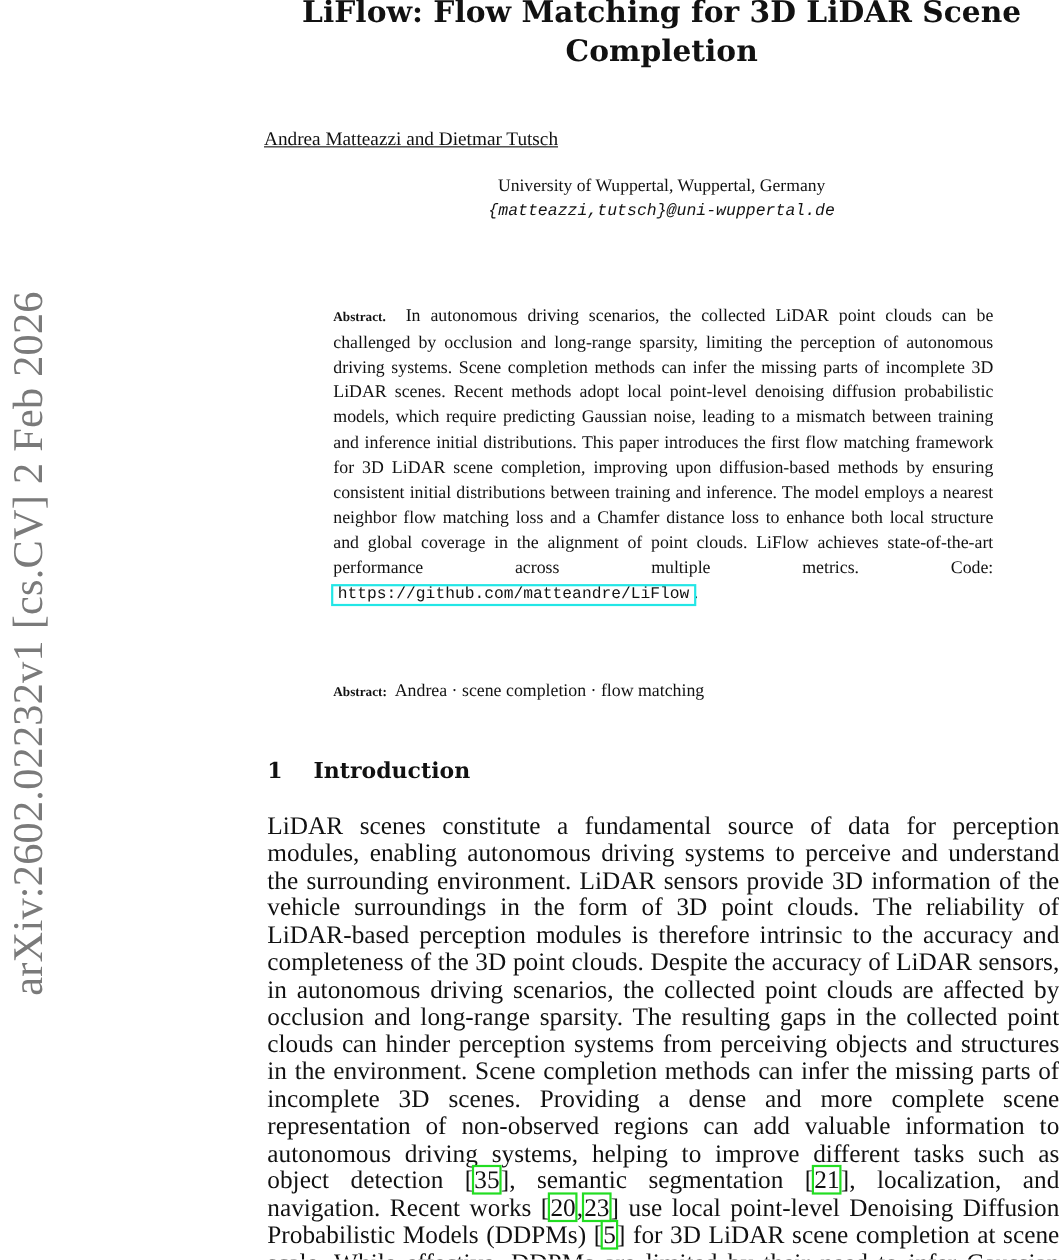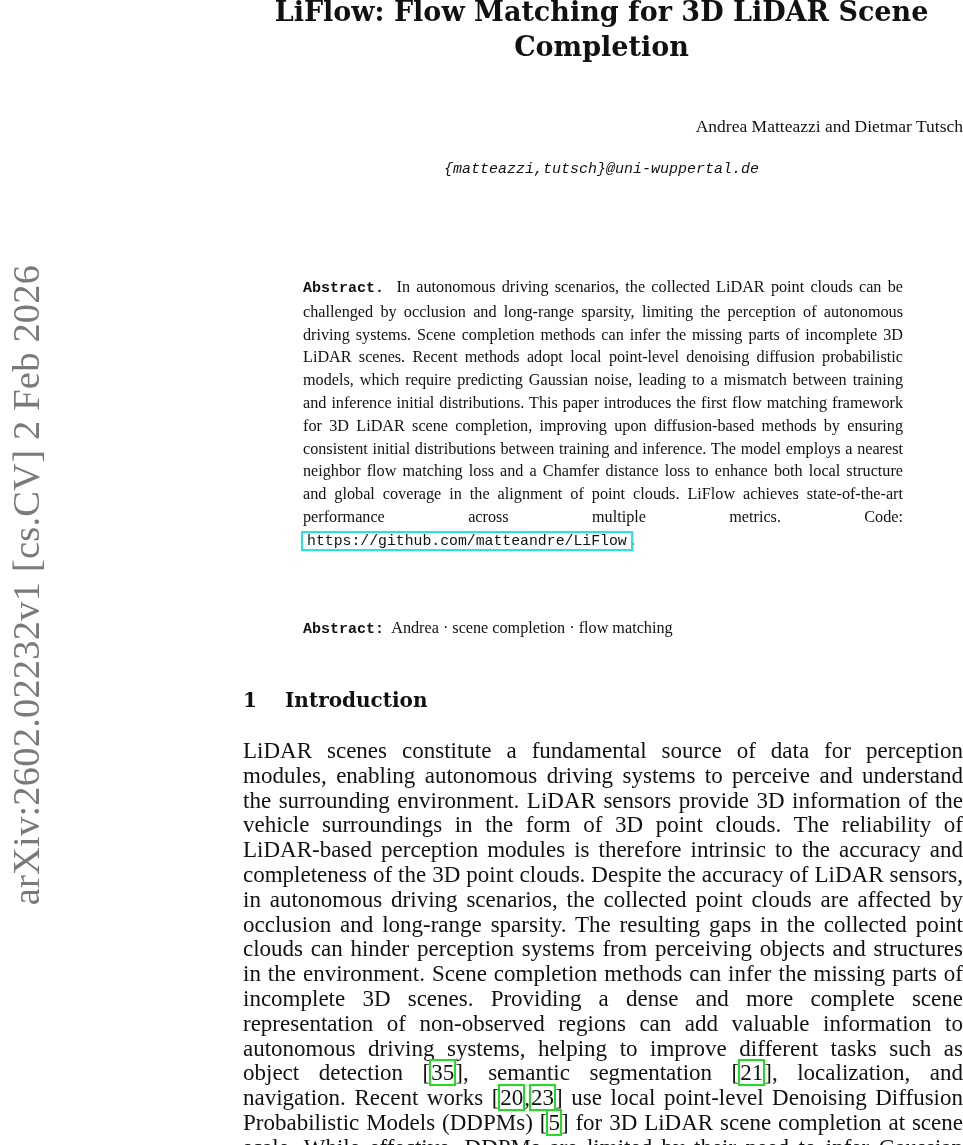--- a/index.html
+++ b/index.html
@@ -44,22 +44,23 @@
       font-weight: bold;
       font-size: 27px;
       line-height: 35px;
       color: #111;
     }
     .authors {
       position: absolute;
       left: 240px;
       top: 116px;
       width: 723px;
-      text-align: right;
+      text-align: left;
       font-size: 17.5px;
+      text-decoration: underline;
     }
     .affiliation {
       position: absolute;
       left: 240px;
       top: 159px;
       width: 723px;
       text-align: center;
       font-size: 16px;
       line-height: 22px;
     }
@@ -71,22 +72,22 @@
     .abstract {
       position: absolute;
       left: 303px;
       top: 276px;
       width: 600px;
       font-size: 16.2px;
       line-height: 22.8px;
       text-align: justify;
     }
     .abstract b, .keywords b {
-      font-family: Liberation Mono, monospace;
-      font-size: 15px;
+      font-family: Liberation Serif, serif;
+      font-size: 12px;
     }
     .link-box {
       font-family: "Liberation Mono", "DejaVu Sans Mono", monospace;
       font-size: 14.8px;
       outline: 2px solid #22e6e6;
       outline-offset: 0px;
       padding: 0 4px;
     }
     .keywords {
       position: absolute;
@@ -127,20 +128,21 @@
 
 <div class="arxiv-stamp">
   <span>arXiv:2602.02232v1  [cs.CV]  2 Feb 2026</span>
 </div>
 
 <div class="title">LiFlow: Flow Matching for 3D LiDAR Scene Completion</div>
 
 <div class="authors">Andrea Matteazzi and Dietmar Tutsch</div>
 
 <div class="affiliation">
+  <div>University of Wuppertal, Wuppertal, Germany</div>
   <div class="email">{matteazzi,tutsch}@uni-wuppertal.de</div>
 </div>
 
 <div class="abstract"><b>Abstract.</b>&nbsp; <span>In autonomous driving scenarios, the collected LiDAR point clouds can be challenged by occlusion and long-range sparsity, limiting the perception of autonomous driving systems. Scene completion methods can infer the missing parts of incomplete 3D LiDAR scenes. Recent methods adopt local point-level denoising diffusion probabilistic models, which require predicting Gaussian noise, leading to a mismatch between training and inference initial distributions. This paper introduces the first flow matching framework for 3D LiDAR scene completion, improving upon diffusion-based methods by ensuring consistent initial distributions between training and inference. The model employs a nearest neighbor flow matching loss and a Chamfer distance loss to enhance both local structure and global coverage in the alignment of point clouds. LiFlow achieves state-of-the-art performance across multiple metrics. Code: </span><span class="link-box">https://github.com/matteandre/LiFlow</span><span>.</span></div>
 
 <div class="keywords">
   <b>Abstract:</b>&nbsp;
   <span>Andrea · scene completion · flow matching</span>
 </div>
 

